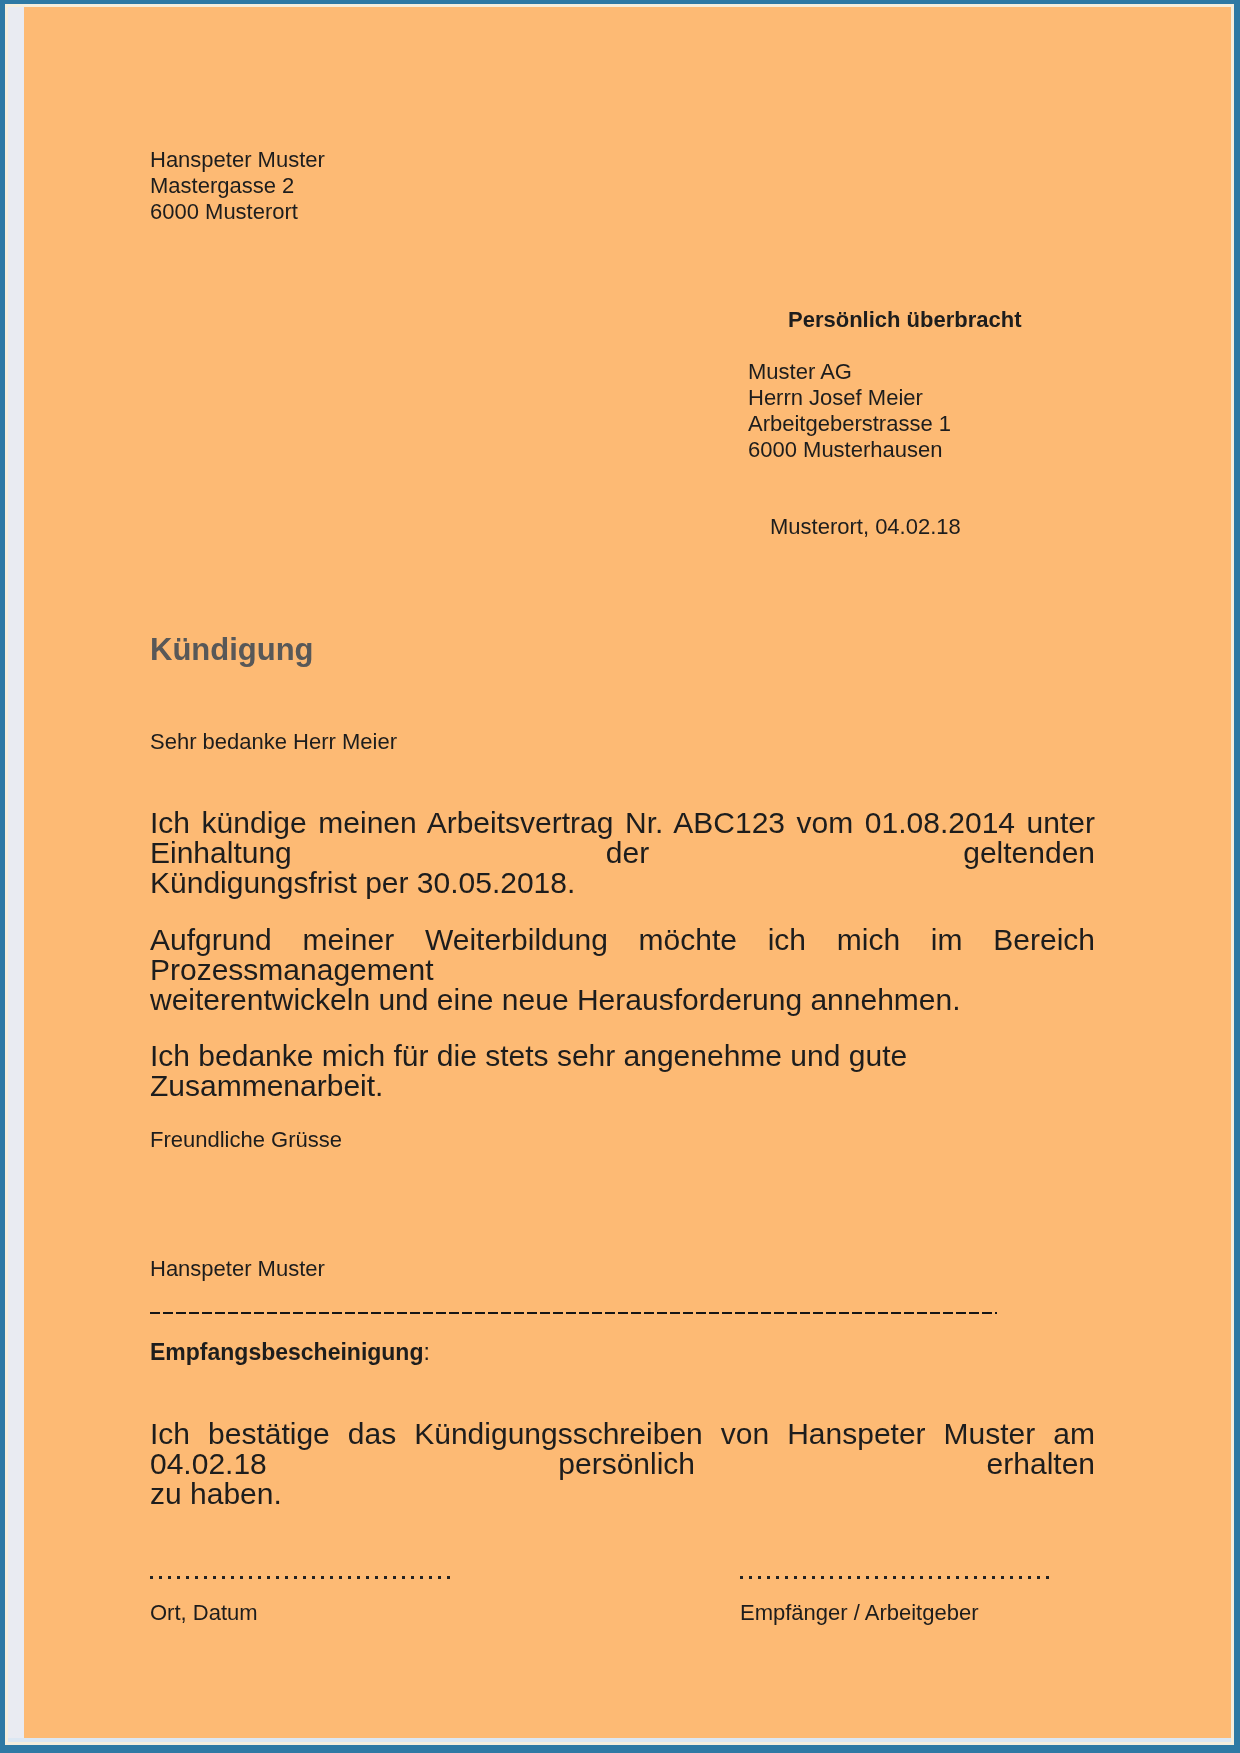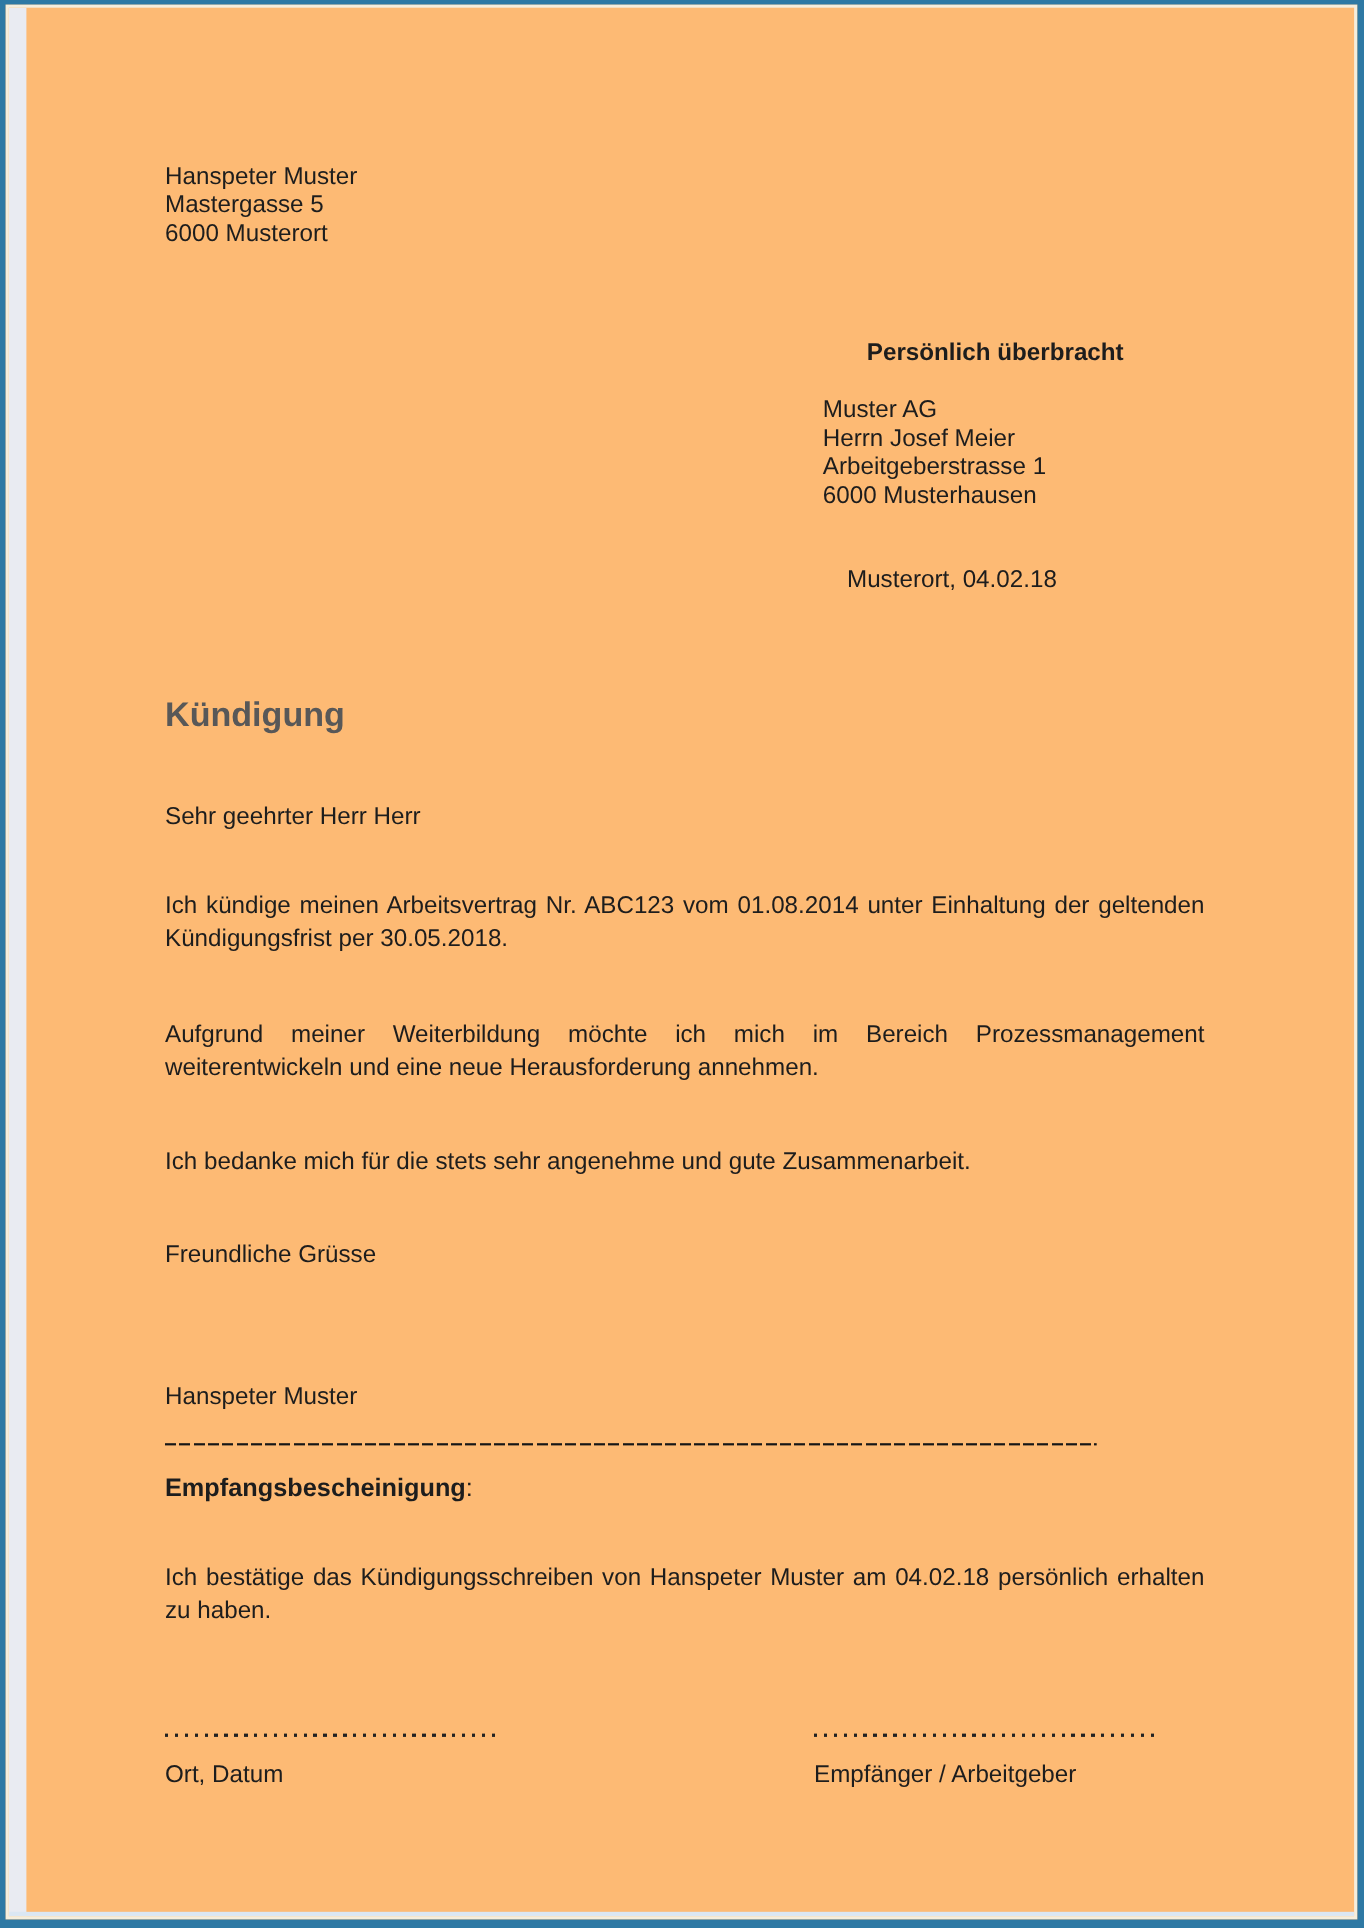--- a/index.html
+++ b/index.html
@@ -52,21 +52,21 @@
   .addr div { font-size: 22px; line-height: 26px; }
   .subject {
     margin: 0;
     font-size: 31px;
     line-height: 34px;
     font-weight: bold;
     color: #585858;
   }
   .para {
     width: 945px;
-    font-size: 22px;
+    font-size: 30px;
     line-height: 30px;
   }
   .jline {
     text-align: justify;
     text-align-last: justify;
   }
   .sep-dashed {
     height: 2px;
     background: repeating-linear-gradient(90deg, #161616 0 10px, transparent 10px 13px);
   }
@@ -85,38 +85,38 @@
 
 <div class="page">
 
   <div class="left-tint"></div>
   <div class="bottom-tint"></div>
   <div class="frame-inner"></div>
   <div class="frame-outer"></div>
 
   <div class="blk addr" style="left:150px; top:147px;">
     <div>Hanspeter Muster</div>
-    <div>Mastergasse 5</div>
+    <div>Mastergasse 2</div>
     <div>6000 Musterort</div>
   </div>
 
   <div class="blk t bold" style="left:788px; top:307px;">Persönlich überbracht</div>
 
   <div class="blk addr" style="left:748px; top:359px;">
     <div>Muster AG</div>
     <div>Herrn Josef Meier</div>
     <div>Arbeitgeberstrasse 1</div>
     <div>6000 Musterhausen</div>
   </div>
 
   <div class="blk t" style="left:770px; top:514px;">Musterort, 04.02.18</div>
 
   <h1 class="blk subject" style="left:150px; top:633px;">Kündigung</h1>
 
-  <div class="blk t" style="left:150px; top:729px;">Sehr geehrter Herr Herr</div>
+  <div class="blk t" style="left:150px; top:729px;">Sehr bedanke Herr Meier</div>
 
   <div class="blk para" style="left:150px; top:808px;">
     <div class="jline">Ich kündige meinen Arbeitsvertrag Nr. ABC123 vom 01.08.2014 unter Einhaltung der geltenden</div>
     <div>Kündigungsfrist per 30.05.2018.</div>
   </div>
 
   <div class="blk para" style="left:150px; top:1041px;">Ich bedanke mich für die stets sehr angenehme und gute Zusammenarbeit.</div>
 
   <div class="blk para" style="left:150px; top:925px;">
     <div class="jline">Aufgrund meiner Weiterbildung möchte ich mich im Bereich Prozessmanagement</div>

